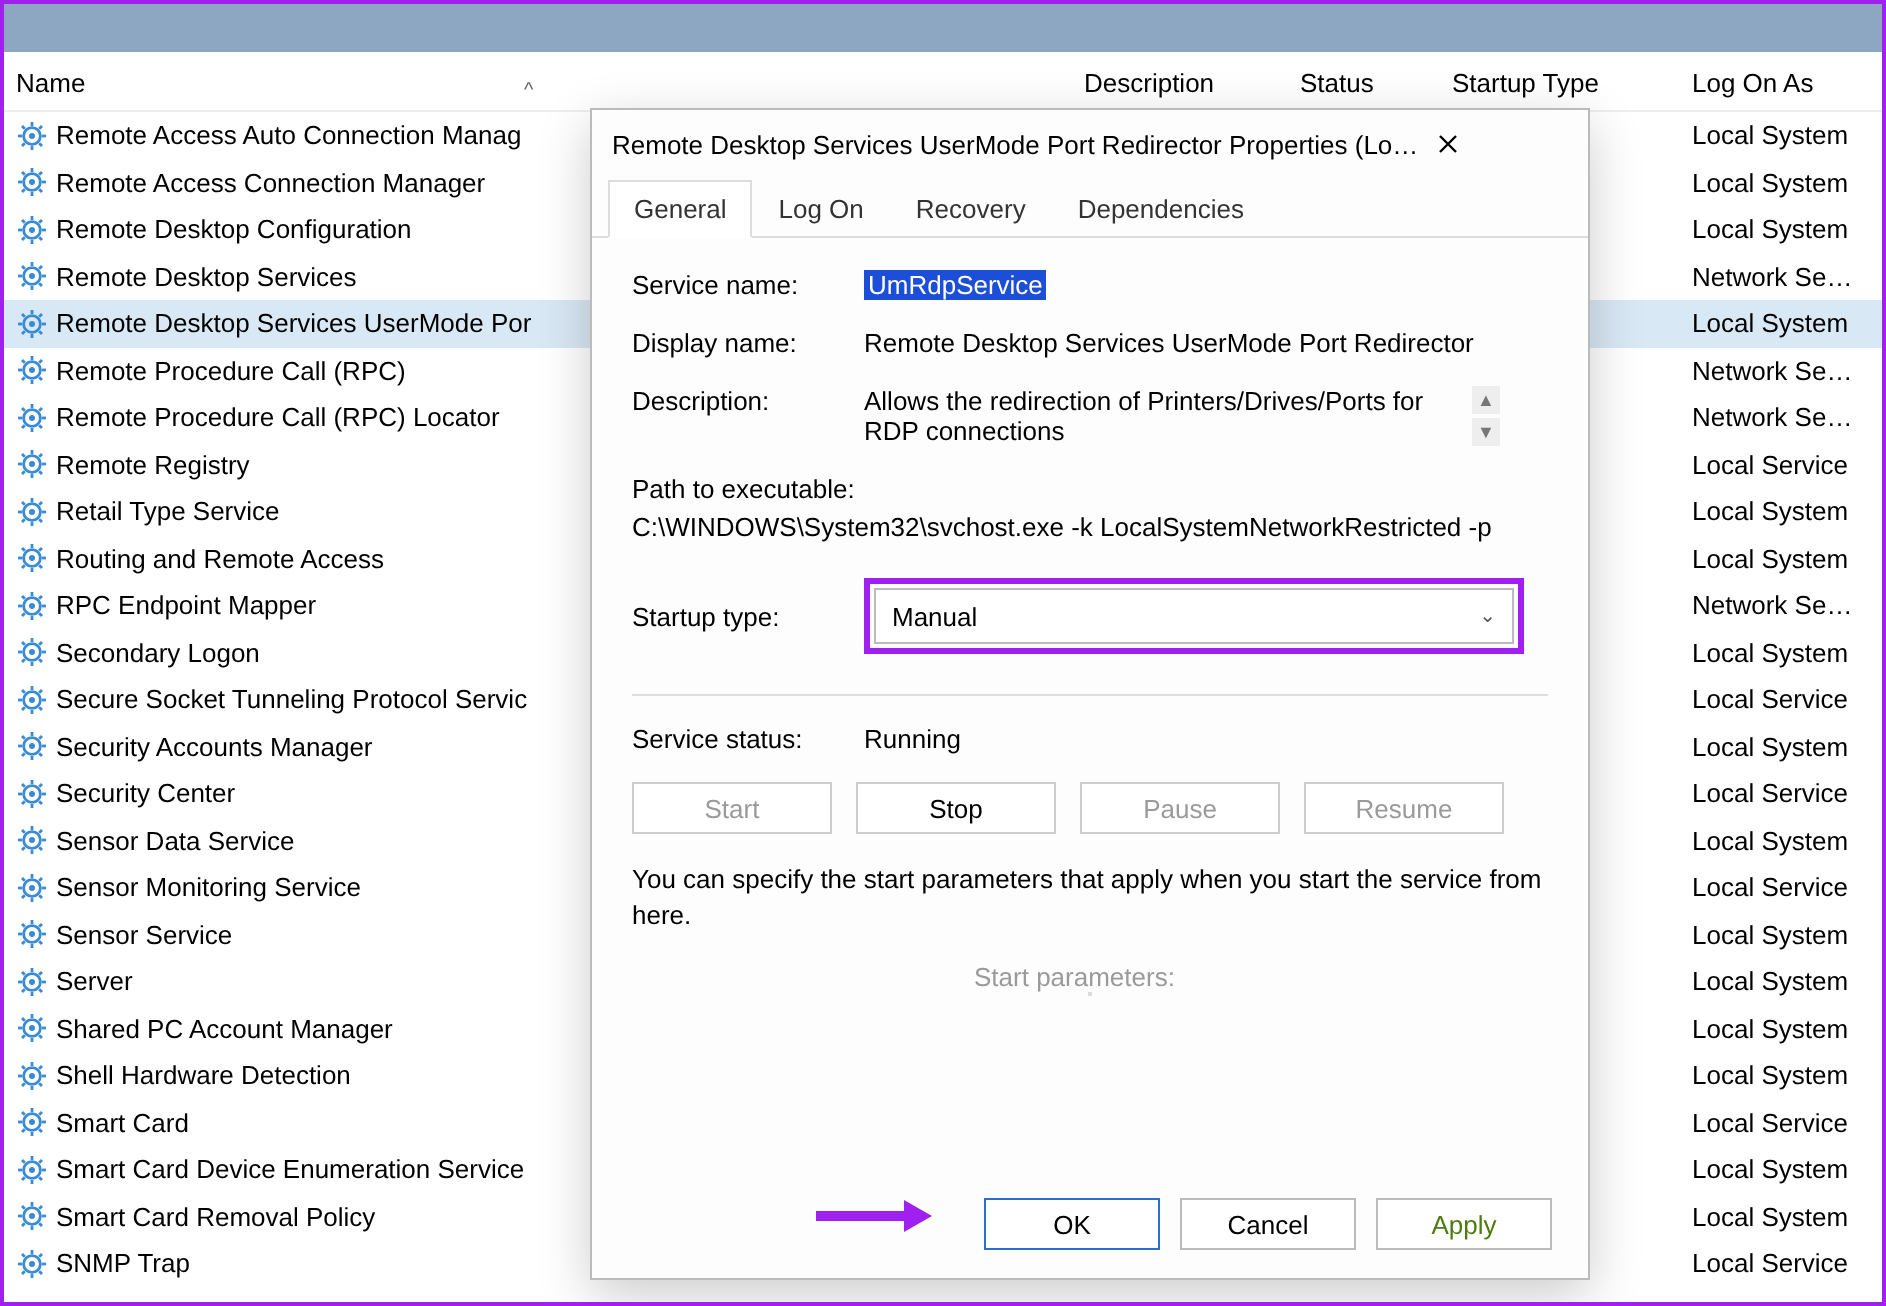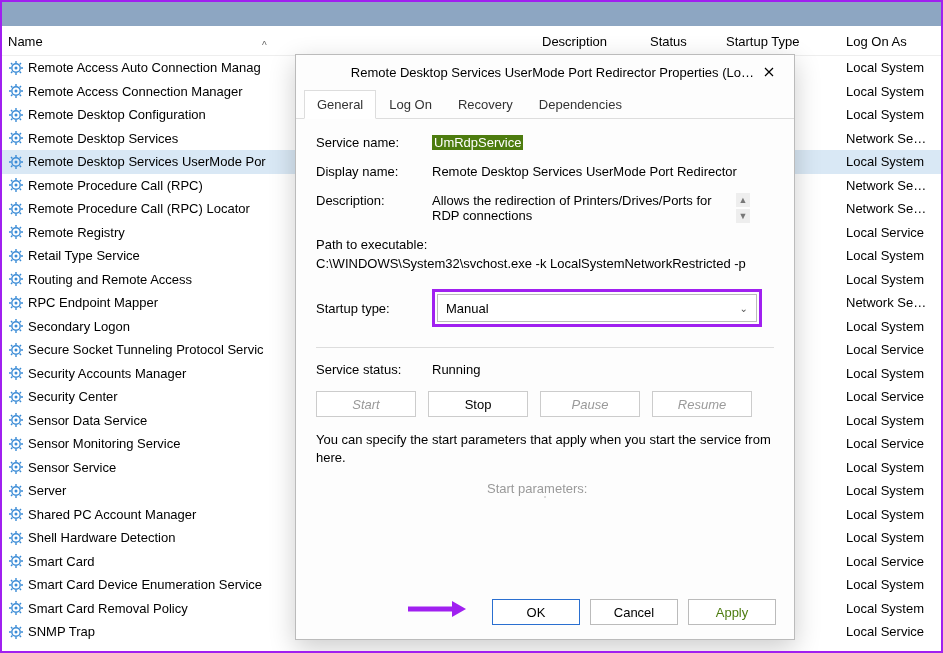--- a/index.html
+++ b/index.html
@@ -72,21 +72,21 @@
     border: 1px solid #bbb;
     box-shadow: 0 8px 25px rgba(0,0,0,.2);
   }
   .dlg-title {
     height: 34px;
     display: flex;
     align-items: center;
     padding: 0 10px;
     font-size: 13px;
     color: #000;
-    justify-content: flex-end;
+    justify-content: flex-start;
   }
   .dlg-close {
     width: 30px; height: 24px;
     display:flex; align-items:center; justify-content:center;
     font-size: 13px;
   }
   .tabs {
     display: flex;
     gap: 0;
     padding-left: 8px;
@@ -111,21 +111,21 @@
     color: #000;
   }
   .formrow {
     display: flex;
     align-items: flex-start;
     margin-bottom: 14px;
   }
   .formrow .lbl { width: 116px; }
   .formrow .val { flex: 1; }
   .sel-text {
-    background: #4d7c0f;
+    background: #1d4ed8;
     color: #fff;
     padding: 0 2px;
   }
   .scroll-arrow {
     width: 14px; height: 14px;
     background: #eee;
     display:flex; align-items:center; justify-content:center;
     font-size:9px; color:#777;
   }
   .startup-highlight {
@@ -144,21 +144,21 @@
   }
   .hr { border: none; border-top: 1px solid #ddd; margin: 20px 0 14px 0; }
   .btnrow { display:flex; gap: 12px; margin-top: 6px;}
   .svc-btn {
     width: 100px; height: 26px;
     border: 1px solid #ccc;
     background: #fff;
     font-size: 13px;
     display:flex;align-items:center;justify-content:center;
   }
-  .svc-btn.disabled { color: #9a9a9a; font-style: italic; }
+  .svc-btn.disabled { color: #9a9a9a; }
   .note { margin-top: 14px; line-height: 1.4; }
   .params-row { display:flex; align-items:center; margin-top: 14px; color:#9a9a9a;flex-direction:column;}
   .params-row .lbl { width: 116px;}
   .params-input {
     flex:1; height: 24px; border:1px solid #ddd; background:#fafafa;
   }
   .dlg-footer {
     position:absolute;
     bottom: 14px;
     right: 18px;

